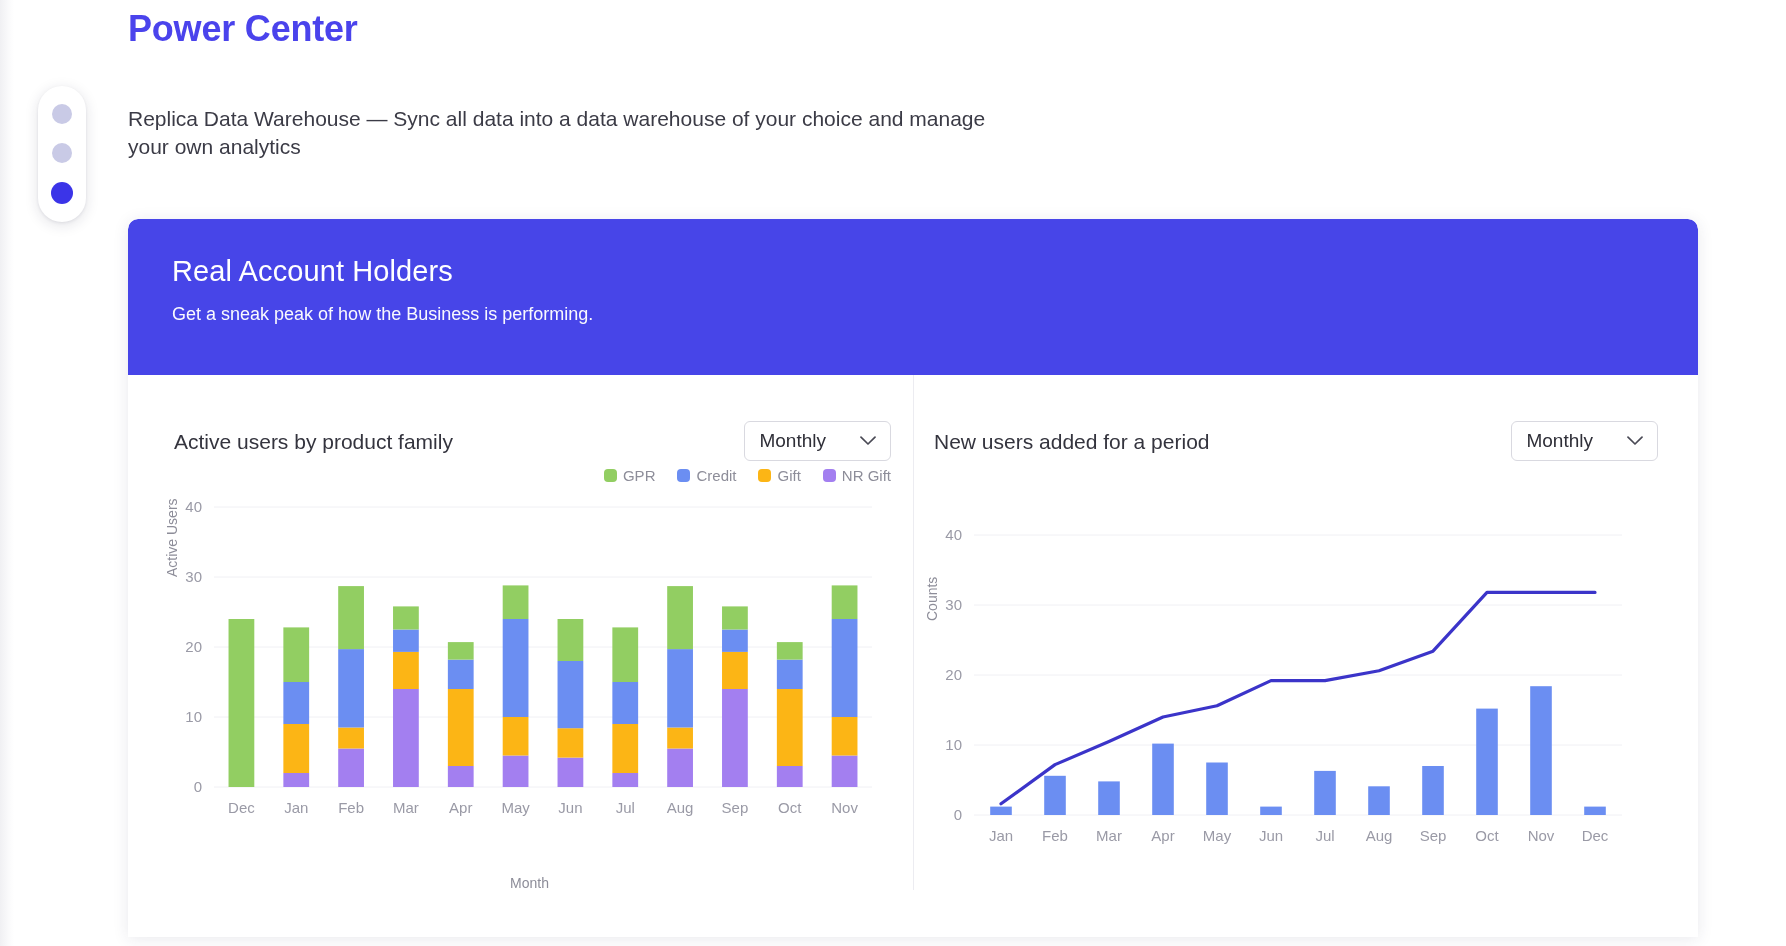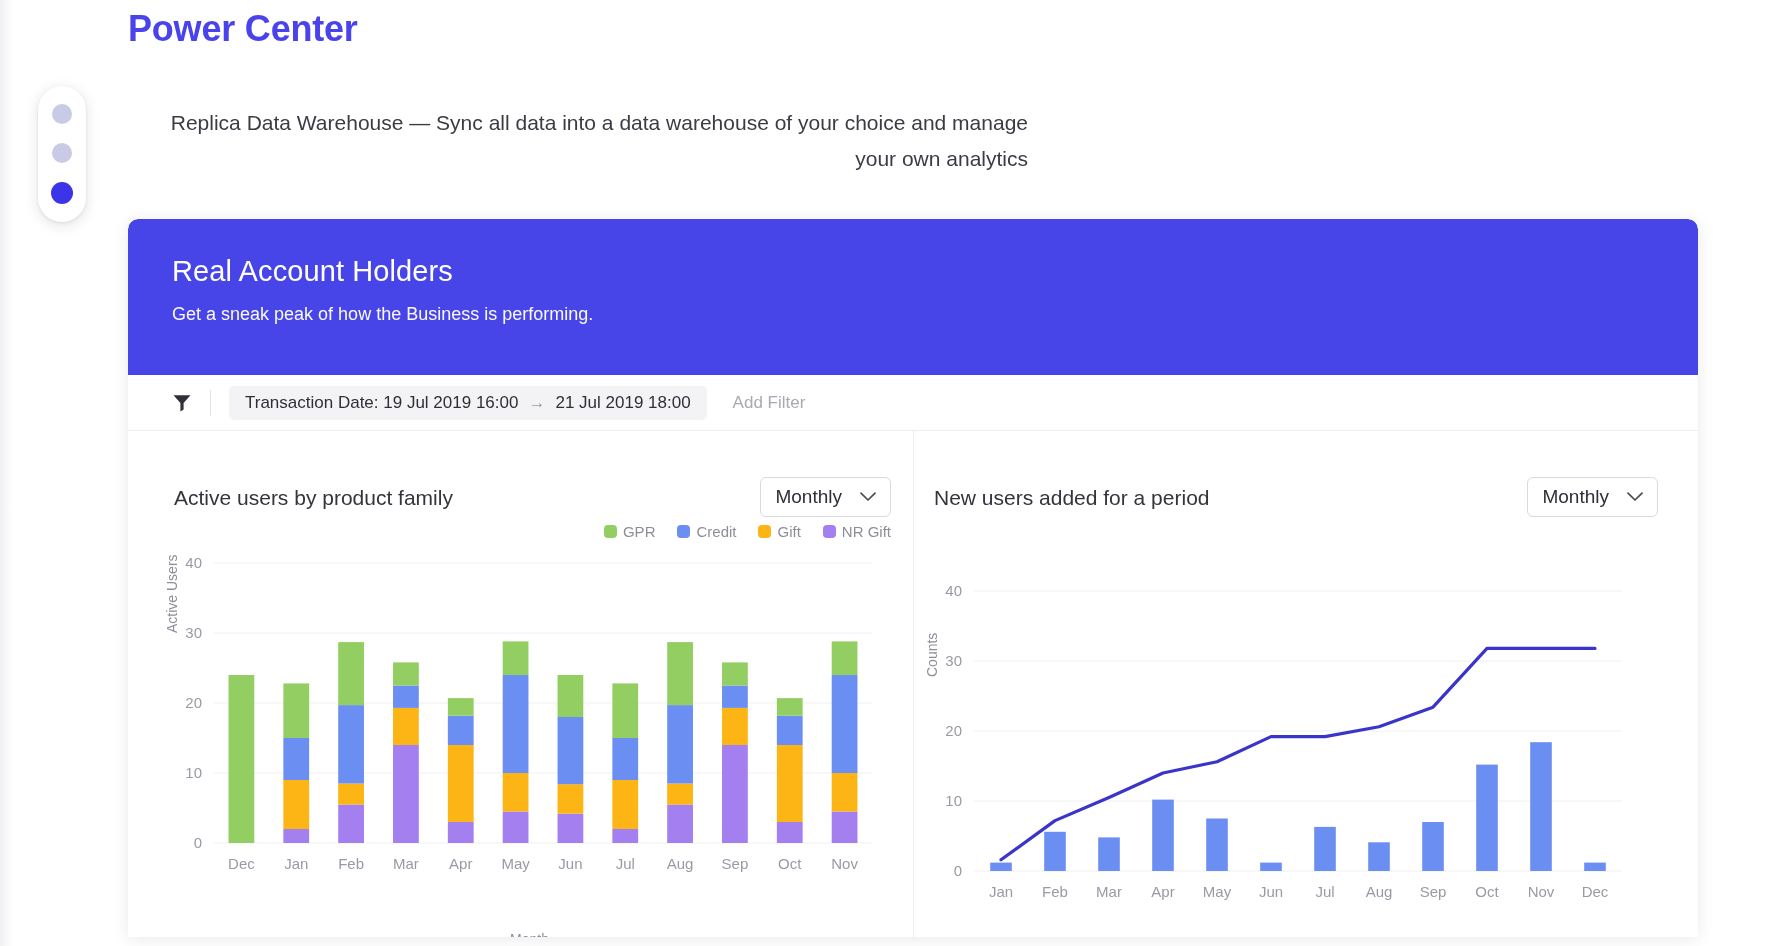--- a/index.html
+++ b/index.html
@@ -27,21 +27,21 @@
   .dot.active{background:#3b34e8;width:22px;height:22px;}
 
   
   .page-title{
     position:absolute;left:128px;top:8px;
     font-size:36px;font-weight:bold;color:#4a43ec;letter-spacing:-.2px;
     white-space:nowrap;
   }
   .page-sub{
     position:absolute;left:128px;top:105px;width:900px;
-    font-size:21px;line-height:36px;color:#3b3b46;font-weight:normal;text-align:right;
+    font-size:21px;line-height:28px;color:#3b3b46;font-weight:normal;
   }
 
   
   .card{
     position:absolute;left:128px;top:219px;width:1570px;height:718px;
     background:#ffffff;border-radius:10px 10px 0 0;
     box-shadow:0 2px 16px rgba(40,40,80,.10);
     overflow:hidden;
   }
   .card-header{
@@ -78,21 +78,21 @@
   .charts{display:flex;height:515px;}
   .panel{position:relative;box-sizing:border-box;}
   .panel.left{width:785px;padding:46px 22px 13px 40px;}
   .panel.right{width:785px;padding:46px 40px 0 14px;border-left:1px solid #ececf1;}
 
   .panel-head{display:flex;align-items:flex-start;justify-content:space-between;}
   .panel-title{font-size:21px;color:#34343e;font-weight:normal;padding-top:9px;padding-left:6px;}
   .select{
     border:1px solid #d9d9e0;border-radius:6px;background:#fff;
     padding:8px 14px;font-size:19px;color:#2f2f38;
-    display:flex;align-items:center;gap:18px;cursor:pointer;white-space:nowrap;
+    display:flex;align-items:center;gap:34px;cursor:pointer;white-space:nowrap;
   }
   .chev{display:block;}
 
   
   .legend{
     position:absolute;right:22px;top:92px;
     display:flex;gap:22px;align-items:center;
   }
   .legend-item{display:flex;align-items:center;gap:6px;font-size:15px;color:#8d8d99;}
   .swatch{width:13px;height:13px;border-radius:4px;display:block;}
@@ -127,32 +127,20 @@
 <div class="page-title">Power Center</div>
 <div class="page-sub">Replica Data Warehouse — Sync all data into a data warehouse of your choice and manage your own analytics</div>
 
 <div class="card">
 
   <div class="card-header">
     <h2>Real Account Holders</h2>
     <p>Get a sneak peak of how the Business is performing.</p>
   </div>
 
-  <div class="filter-bar">
-    <svg class="funnel" viewBox="0 0 20 20">
-      <path d="M1.5 2.2h17L11.6 10v6.6l-3.2 2V10z" fill="#30303a"></path>
-    </svg>
-    <span class="vrule"></span>
-    <div class="filter-chip">
-      <span>Transaction Date: 19 Jul 2019 16:00</span>
-      <span class="chip-arrow">→</span>
-      <span>21 Jul 2019 18:00</span>
-    </div>
-    <span class="add-filter">Add Filter</span>
-  </div>
 
   <div class="charts">
 
     <div class="panel left">
       <div class="panel-head">
         <div class="panel-title">Active users by product family</div>
         <div class="select">
           <span>Monthly</span>
           <svg class="chev" width="16" height="10" viewBox="0 0 16 10">
             <path d="M1 1.2 L8 8 L15 1.2" fill="none" stroke="#4a4a55" stroke-width="1.7" stroke-linecap="round" stroke-linejoin="round"></path>

